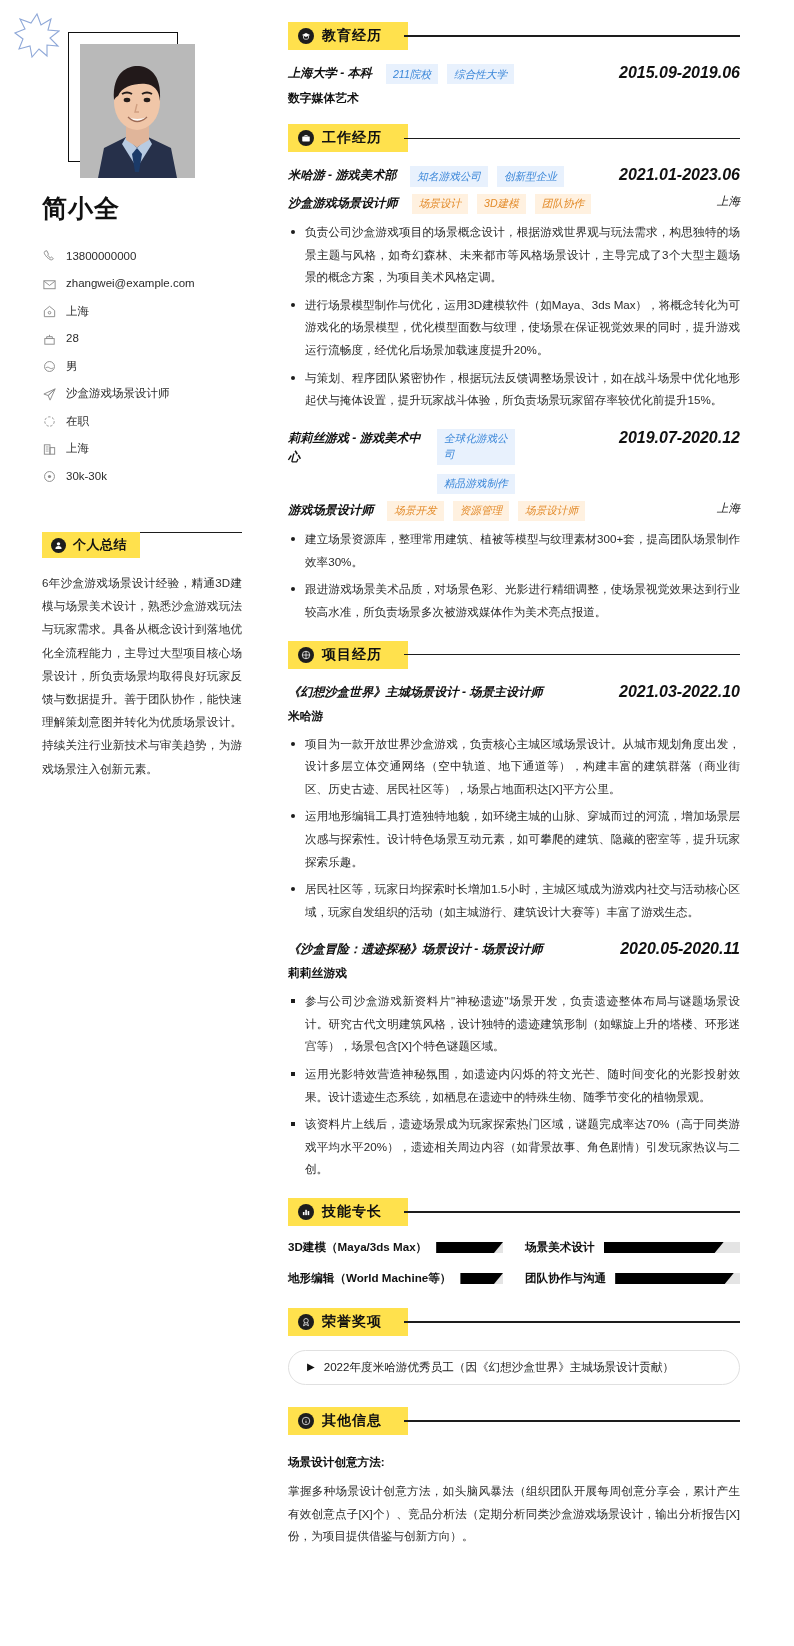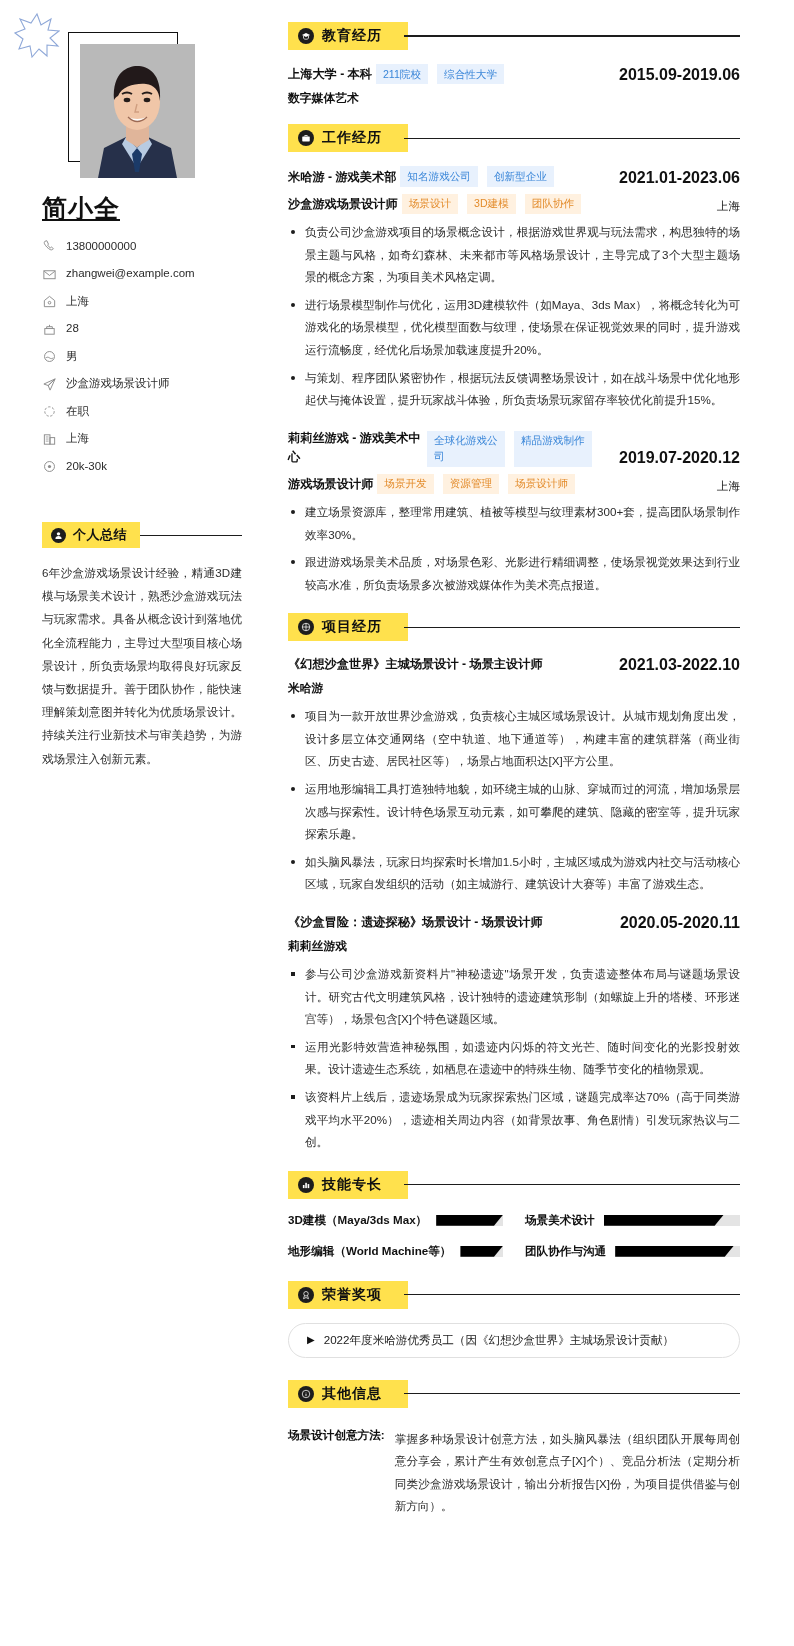--- a/index.html
+++ b/index.html
@@ -43,23 +43,22 @@
     background: #b9b9b9;
     overflow: hidden;
     z-index: 3;
   }
   .photo svg { display: block; width: 100%; height: 100%; }
 
   .person-name {
     font-size: 25px;
     font-weight: bold;
     letter-spacing: 1px;
-    margin: 14px 0 14px 18px;
+    margin: 14px 0 24px 18px;
     color: #111;
-    text-decoration: underline;
   }
 
   .contact-list { margin-left: 18px; }
   .contact-row {
     display: flex;
     align-items: center;
     gap: 9px;
     margin-bottom: 12.5px;
     font-size: 11.5px;
     color: #2b2b2b;
@@ -79,21 +78,21 @@
     position: relative;
   }
   .sum-head .dot-ico {
     width: 15px; height: 15px; border-radius: 50%;
     background: #1d1d1d; color: #fff;
     display: flex; align-items: center; justify-content: center;
     flex: 0 0 15px;
   }
   .sum-head .dot-ico svg { width: 9px; height: 9px; display: block; }
   .sum-head .htxt { font-size: 13px; font-weight: bold; letter-spacing: .5px; color: #111; }
-  .sum-headline { display: flex; align-items: center; }
+  .sum-headline { display: flex; align-items: flex-start; }
   .sum-headline .rule { flex: 1; height: 1px; background: #1d1d1d; margin-left: 0px; }
   .summary-text {
     margin-top: 13px;
     font-size: 11.6px;
     line-height: 2.0;
     color: #2d2d2d;
     text-align: justify;
   }
 
   
@@ -119,23 +118,24 @@
     display: flex; align-items: center; justify-content: center;
     flex: 0 0 16px;
   }
   .sec-head .dot-ico svg { width: 10px; height: 10px; display: block; }
   .sec-head .htxt { font-size: 14px; font-weight: bold; letter-spacing: 1px; color: #111; text-align: right; }
   .sec-rule { flex: 1; height: 1.3px; background: #1d1d1d; margin-left: -4px; }
 
   .entry { margin-bottom: 17px; }
   .entry-line {
     display: flex;
-    align-items: flex-end;
-    gap: 4px;
+    align-items: flex-start;
+    gap: 14px;
     margin-bottom: 7px;
+    font-style: italic;
   }
   .entry-title {
     font-size: 12.2px;
     font-weight: bold;
     color: #111;
     line-height: 1.55;
     flex: 0 0 auto;
     max-width: 165px;
   }
   .entry-title.wide { max-width: none; }
@@ -231,21 +231,21 @@
     display: flex;
     align-items: center;
     gap: 9px;
     margin-bottom: 22px;
     margin-top: 2px;
   }
   .honor-box .tri { font-size: 10px; color: #111; line-height: 1; }
   .honor-box .htext { font-size: 11.6px; color: #1c1c1c; }
 
   
-  .other-row { display: flex; gap: 10px; align-items: flex-start; margin-top: 20px; }
+  .other-row { display: flex; gap: 10px; align-items: flex-start; margin-top: 20px; flex-direction: column; }
   .other-label { font-size: 11.6px; font-weight: bold; color: #111; white-space: nowrap; flex: 0 0 auto; }
   .other-value { font-size: 11.6px; line-height: 1.95; color: #2b2b2b; text-align: justify; flex: 1; }
 </style>
 </head>
 <body>
 
 <div class="page">
 
   <aside class="sidebar">
 
@@ -359,21 +359,21 @@
           </span>
         <span>上海</span>
       </div>
       <div class="contact-row">
         <span class="ico">
             <svg viewBox="0 0 16 16">
               <circle cx="8" cy="8" r="5.3" fill="none" stroke="#8a8a8a" stroke-width="1"></circle>
               <circle cx="8" cy="8" r="1.7" fill="#8a8a8a"></circle>
             </svg>
           </span>
-        <span>20k-30k</span>
+        <span>30k-30k</span>
       </div>
     </div>
 
     <div class="summary-block">
       <div class="sum-headline">
         <div class="sum-head">
           <span class="dot-ico">
             <svg viewBox="0 0 16 16">
                 <circle cx="8" cy="5" r="3" fill="#fff"></circle>
                 <path d="M2.5 14c0-3.2 2.5-5 5.5-5s5.5 1.8 5.5 5z" fill="#fff"></path>
@@ -496,21 +496,21 @@
 
       <div class="entry">
         <div class="entry-line">
           <span class="entry-title wide">《幻想沙盒世界》主城场景设计 - 场景主设计师</span>
           <span class="entry-date">2021.03-2022.10</span>
         </div>
         <div class="entry-sub">米哈游</div>
         <ul class="bullets">
           <li>项目为一款开放世界沙盒游戏，负责核心主城区域场景设计。从城市规划角度出发，设计多层立体交通网络（空中轨道、地下通道等），构建丰富的建筑群落（商业街区、历史古迹、居民社区等），场景占地面积达[X]平方公里。</li>
           <li>运用地形编辑工具打造独特地貌，如环绕主城的山脉、穿城而过的河流，增加场景层次感与探索性。设计特色场景互动元素，如可攀爬的建筑、隐藏的密室等，提升玩家探索乐趣。</li>
-          <li>如头脑风暴法，玩家日均探索时长增加1.5小时，主城区域成为游戏内社交与活动核心区域，玩家自发组织的活动（如主城游行、建筑设计大赛等）丰富了游戏生态。</li>
+          <li>居民社区等，玩家日均探索时长增加1.5小时，主城区域成为游戏内社交与活动核心区域，玩家自发组织的活动（如主城游行、建筑设计大赛等）丰富了游戏生态。</li>
         </ul>
       </div>
 
       <div class="entry">
         <div class="entry-line">
           <span class="entry-title wide">《沙盒冒险：遗迹探秘》场景设计 - 场景设计师</span>
           <span class="entry-date">2020.05-2020.11</span>
         </div>
         <div class="entry-sub">莉莉丝游戏</div>
         <ul class="bullets square">

